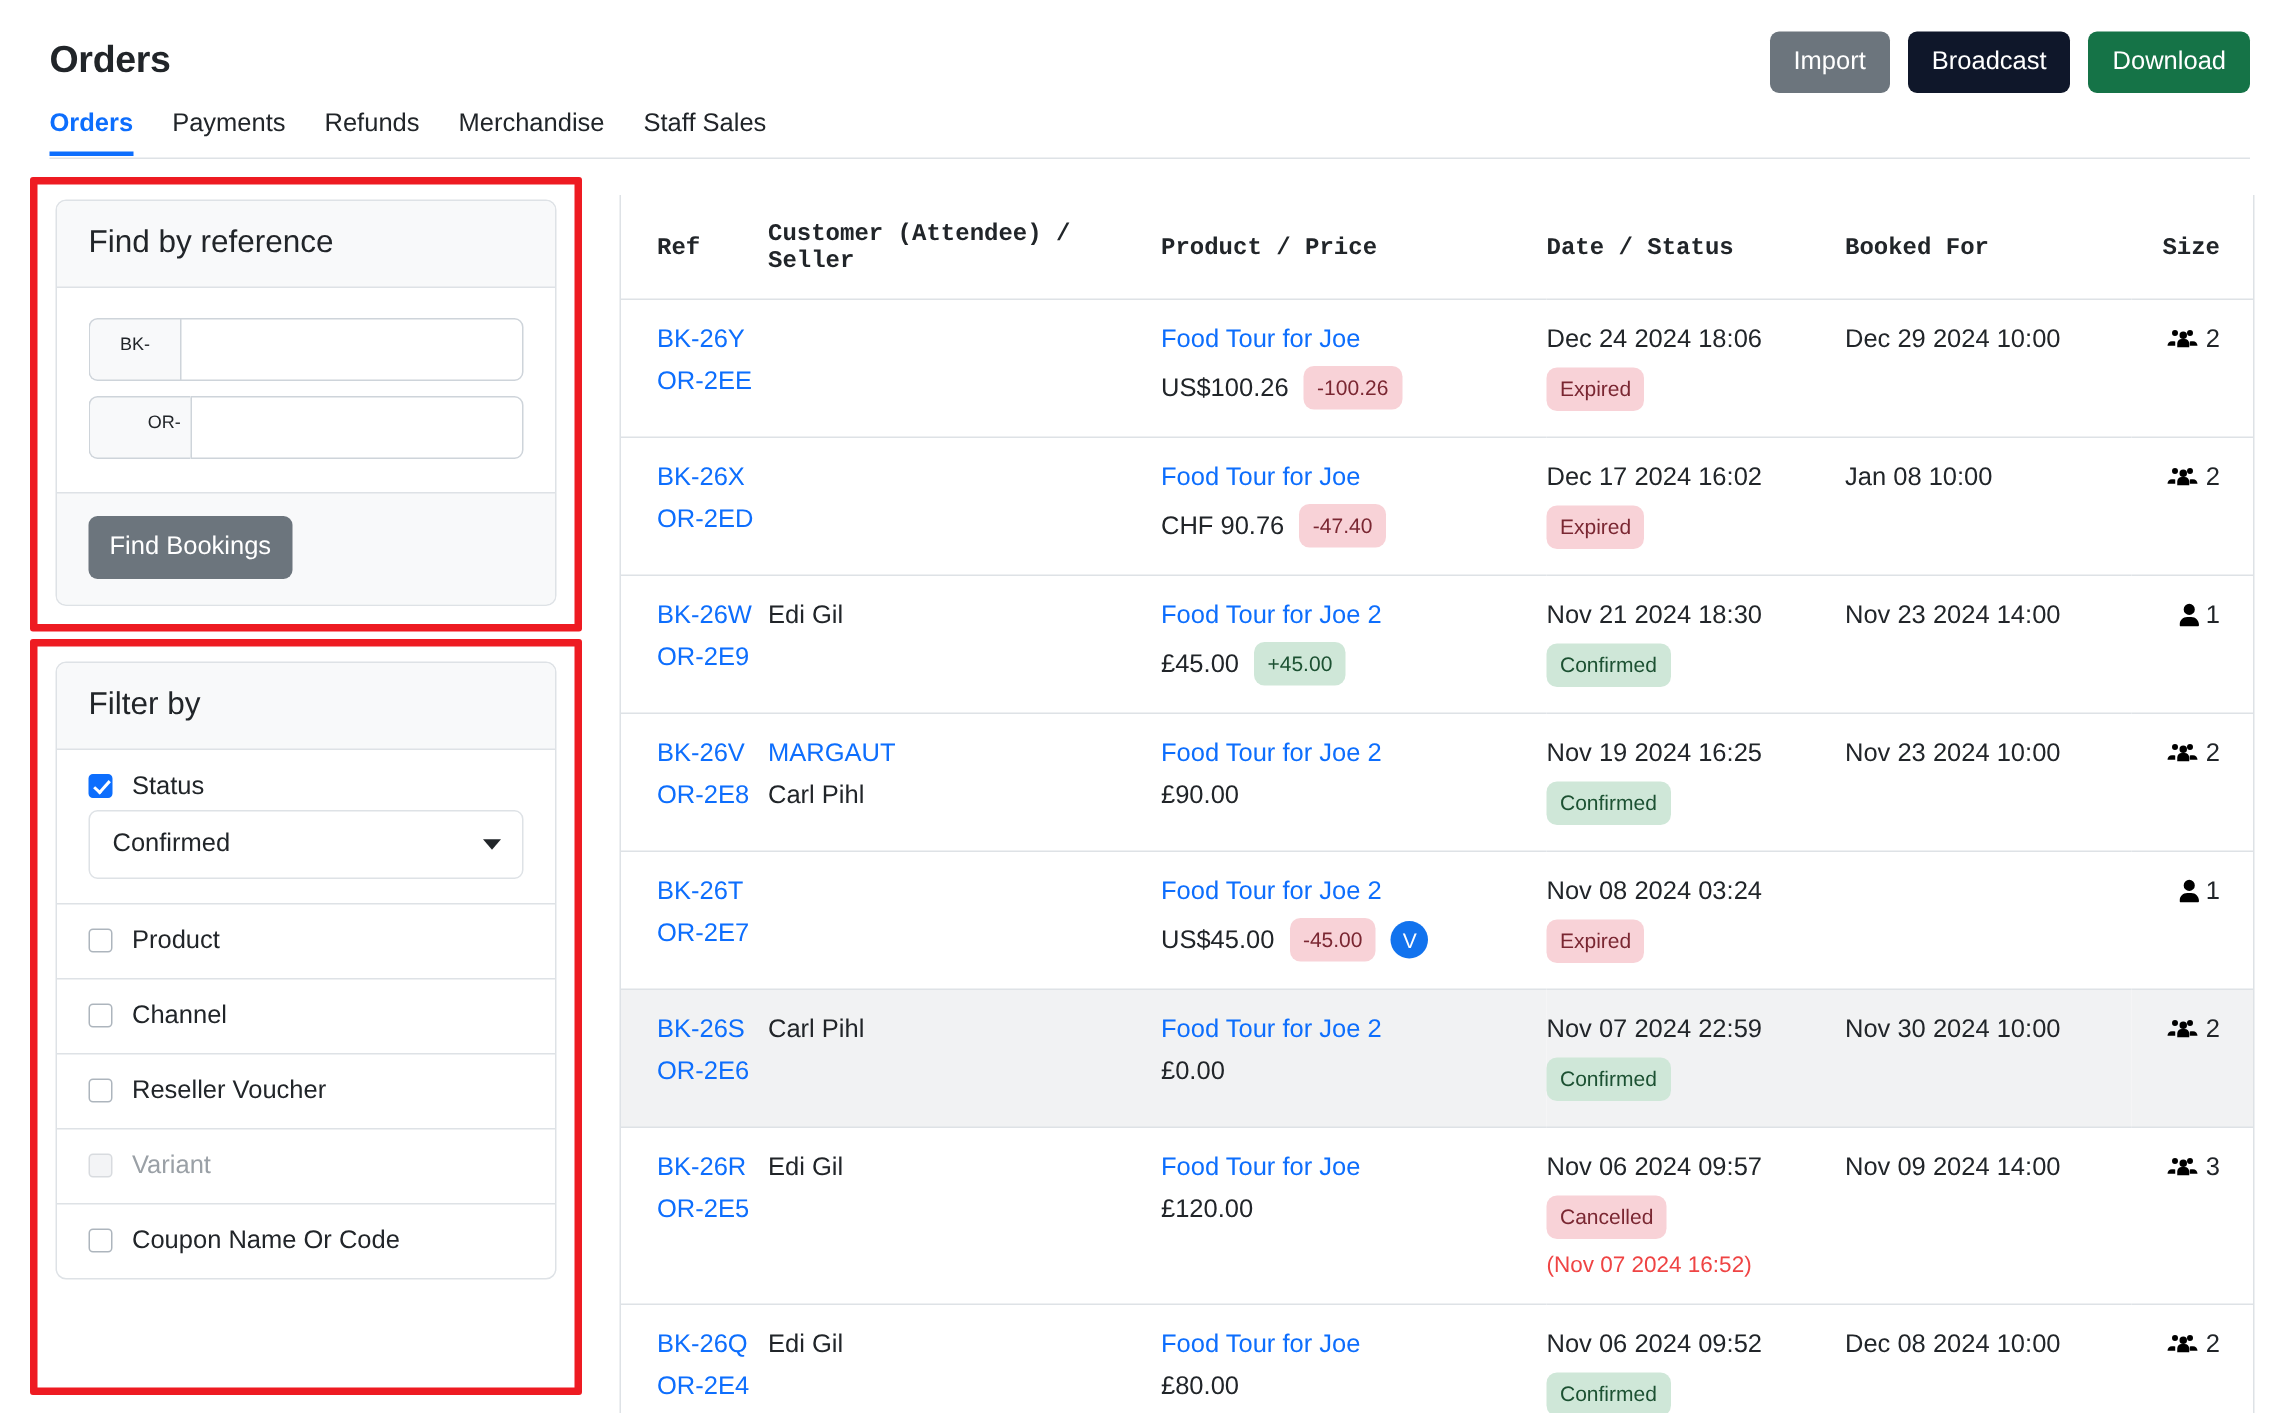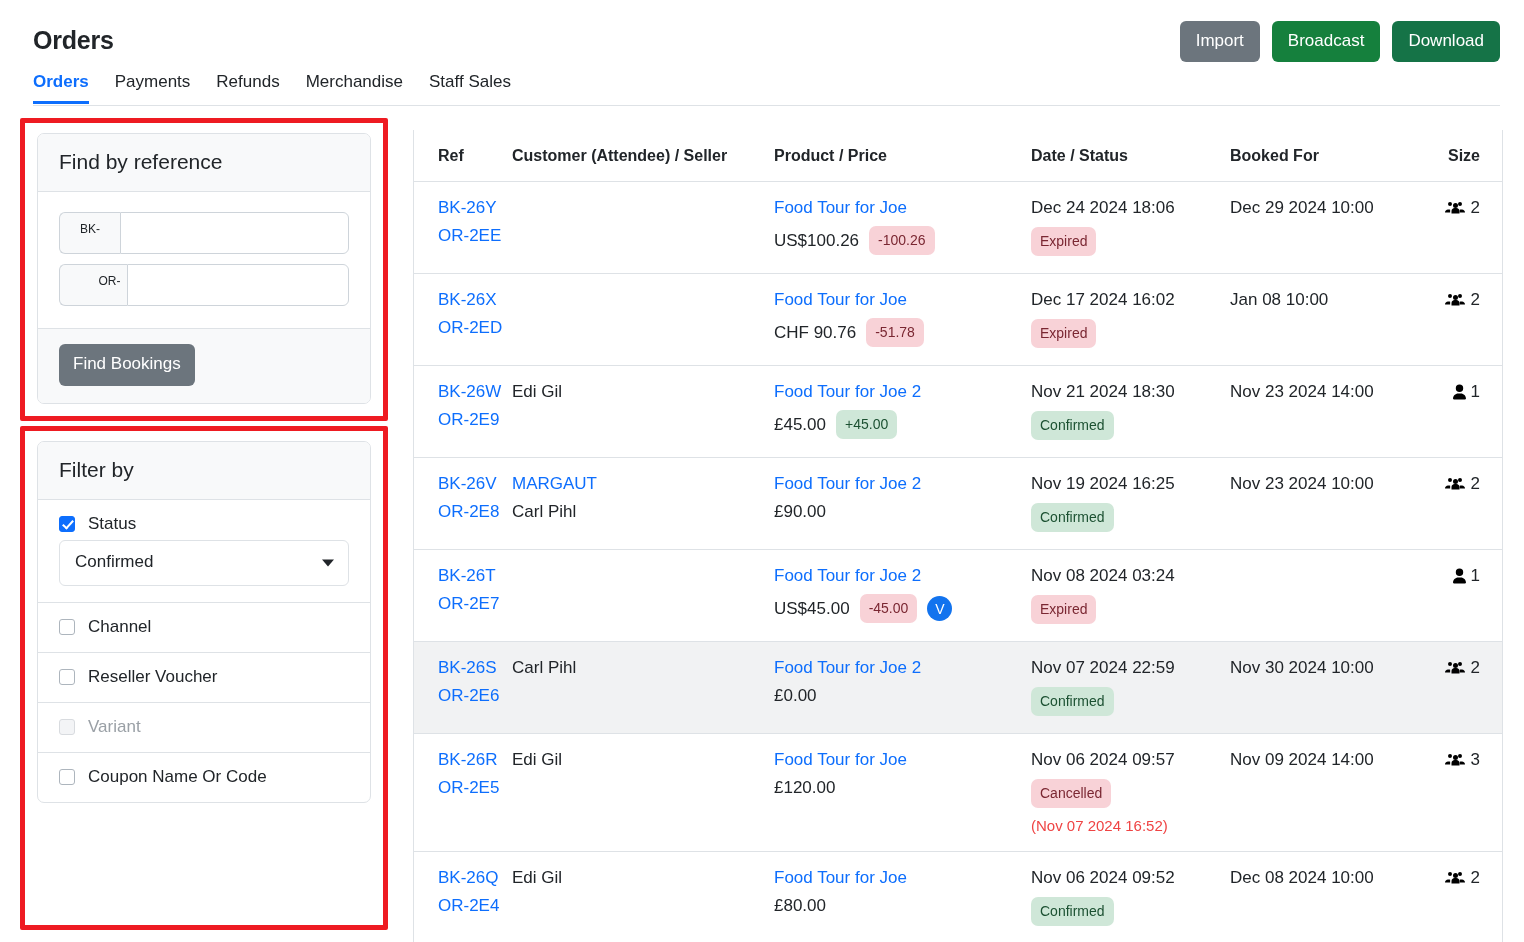--- a/index.html
+++ b/index.html
@@ -26,21 +26,21 @@
     display: flex; gap: 12px; align-items: center;
   }
   .btn {
     border: none; border-radius: 6px;
     font-family: "Liberation Sans", sans-serif;
     font-size: 17px; line-height: 1;
     padding: 11px 16px 13px 16px;
     color: #ffffff; cursor: pointer;
   }
   .btn-import { background: #6c757d; }
-  .btn-broadcast { background: #15803d; }
+  .btn-broadcast { background: #0f172a; }
   .btn-download { background: #157347; }
 
   
   .tabs {
     position: absolute; left: 33px; top: 70px; width: 1467px; height: 36px;
     display: flex; align-items: flex-start; gap: 0;
     border-bottom: 1px solid #dee2e6;
   }
   .tab {
     font-size: 17px; color: #212529; padding: 2px 13px 11px 13px;
@@ -140,21 +140,21 @@
   
   .table-wrap {
     position: absolute; left: 413px; top: 130px;
     width: 1090px; height: 812px;
     border-left: 1px solid #dee2e6; border-right: 1px solid #dee2e6;
     overflow: hidden; background: #fff;
   }
   table { width: 100%; border-collapse: collapse; table-layout: fixed; }
   thead th {
     text-align: left; font-size: 16px; font-weight: bold; color: #212529;
-    padding: 17px 0 16px 0; border-bottom: 1px solid #dee2e6;
+    padding: 17px 0 16px 0; border-bottom: 1px solid #dee2e6; font-family: Liberation Mono, monospace;
   }
   th.c-ref     { width: 98px;  padding-left: 24px; }
   th.c-cust    { width: 262px; }
   th.c-prod    { width: 257px; }
   th.c-date    { width: 199px; }
   th.c-booked  { width: 191px; }
   th.c-size    { width: 83px; text-align: right; padding-right: 24px; }
 
   tbody td {
     vertical-align: top; border-bottom: 1px solid #dee2e6;
@@ -239,20 +239,24 @@
         <div class="filter-row status-row">
           <span class="cb checked"></span>
           <span>Status</span>
         </div>
         <div class="select-wrap">
           <span>Confirmed</span>
           <span class="caret"></span>
         </div>
         <div class="sep-line"></div>
 
+        <div class="filter-row">
+          <span class="cb"></span>
+          <span>Product</span>
+        </div>
         <div class="filter-row">
           <span class="cb"></span>
           <span>Channel</span>
         </div>
         <div class="filter-row">
           <span class="cb"></span>
           <span>Reseller Voucher</span>
         </div>
         <div class="filter-row muted">
           <span class="cb disabled"></span>
@@ -304,21 +308,21 @@
           <tr>
             <td class="c-ref">
               <a class="lnk">BK-26X</a>
               <a class="lnk line2">OR-2ED</a>
             </td>
             <td class="c-cust"></td>
             <td class="c-prod">
               <a class="lnk">Food Tour for Joe</a>
               <div class="price-line">
                 <span>CHF 90.76</span>
-                <span class="pill pill-red">-51.78</span>
+                <span class="pill pill-red">-47.40</span>
               </div>
             </td>
             <td class="c-date">
               <div>Dec 17 2024 16:02</div>
               <div class="status-line"><span class="pill pill-red">Expired</span></div>
             </td>
             <td class="c-booked"><span>Jan 08 10:00</span></td>
             <td class="c-size"><svg class="size-icon" width="22" height="16" viewBox="0 0 640 512" fill="#000">
                 <path d="M96 128a64 64 0 1 1 128 0 64 64 0 1 1-128 0zm320 0a64 64 0 1 1 128 0 64 64 0 1 1-128 0zM256 176a80 80 0 1 1 160 0 80 80 0 1 1-160 0zM0 400c0-53 43-96 96-96h32c14 0 27 3 39 9-1 6-2 13-2 20v67H0v0zm475 0v-67c0-7-1-14-2-20 12-6 25-9 39-9h32c53 0 96 43 96 96v0H475zM208 352c0-53 43-96 96-96h64c53 0 96 43 96 96v80H208v-80z"></path>
               </svg><span>2</span></td>

